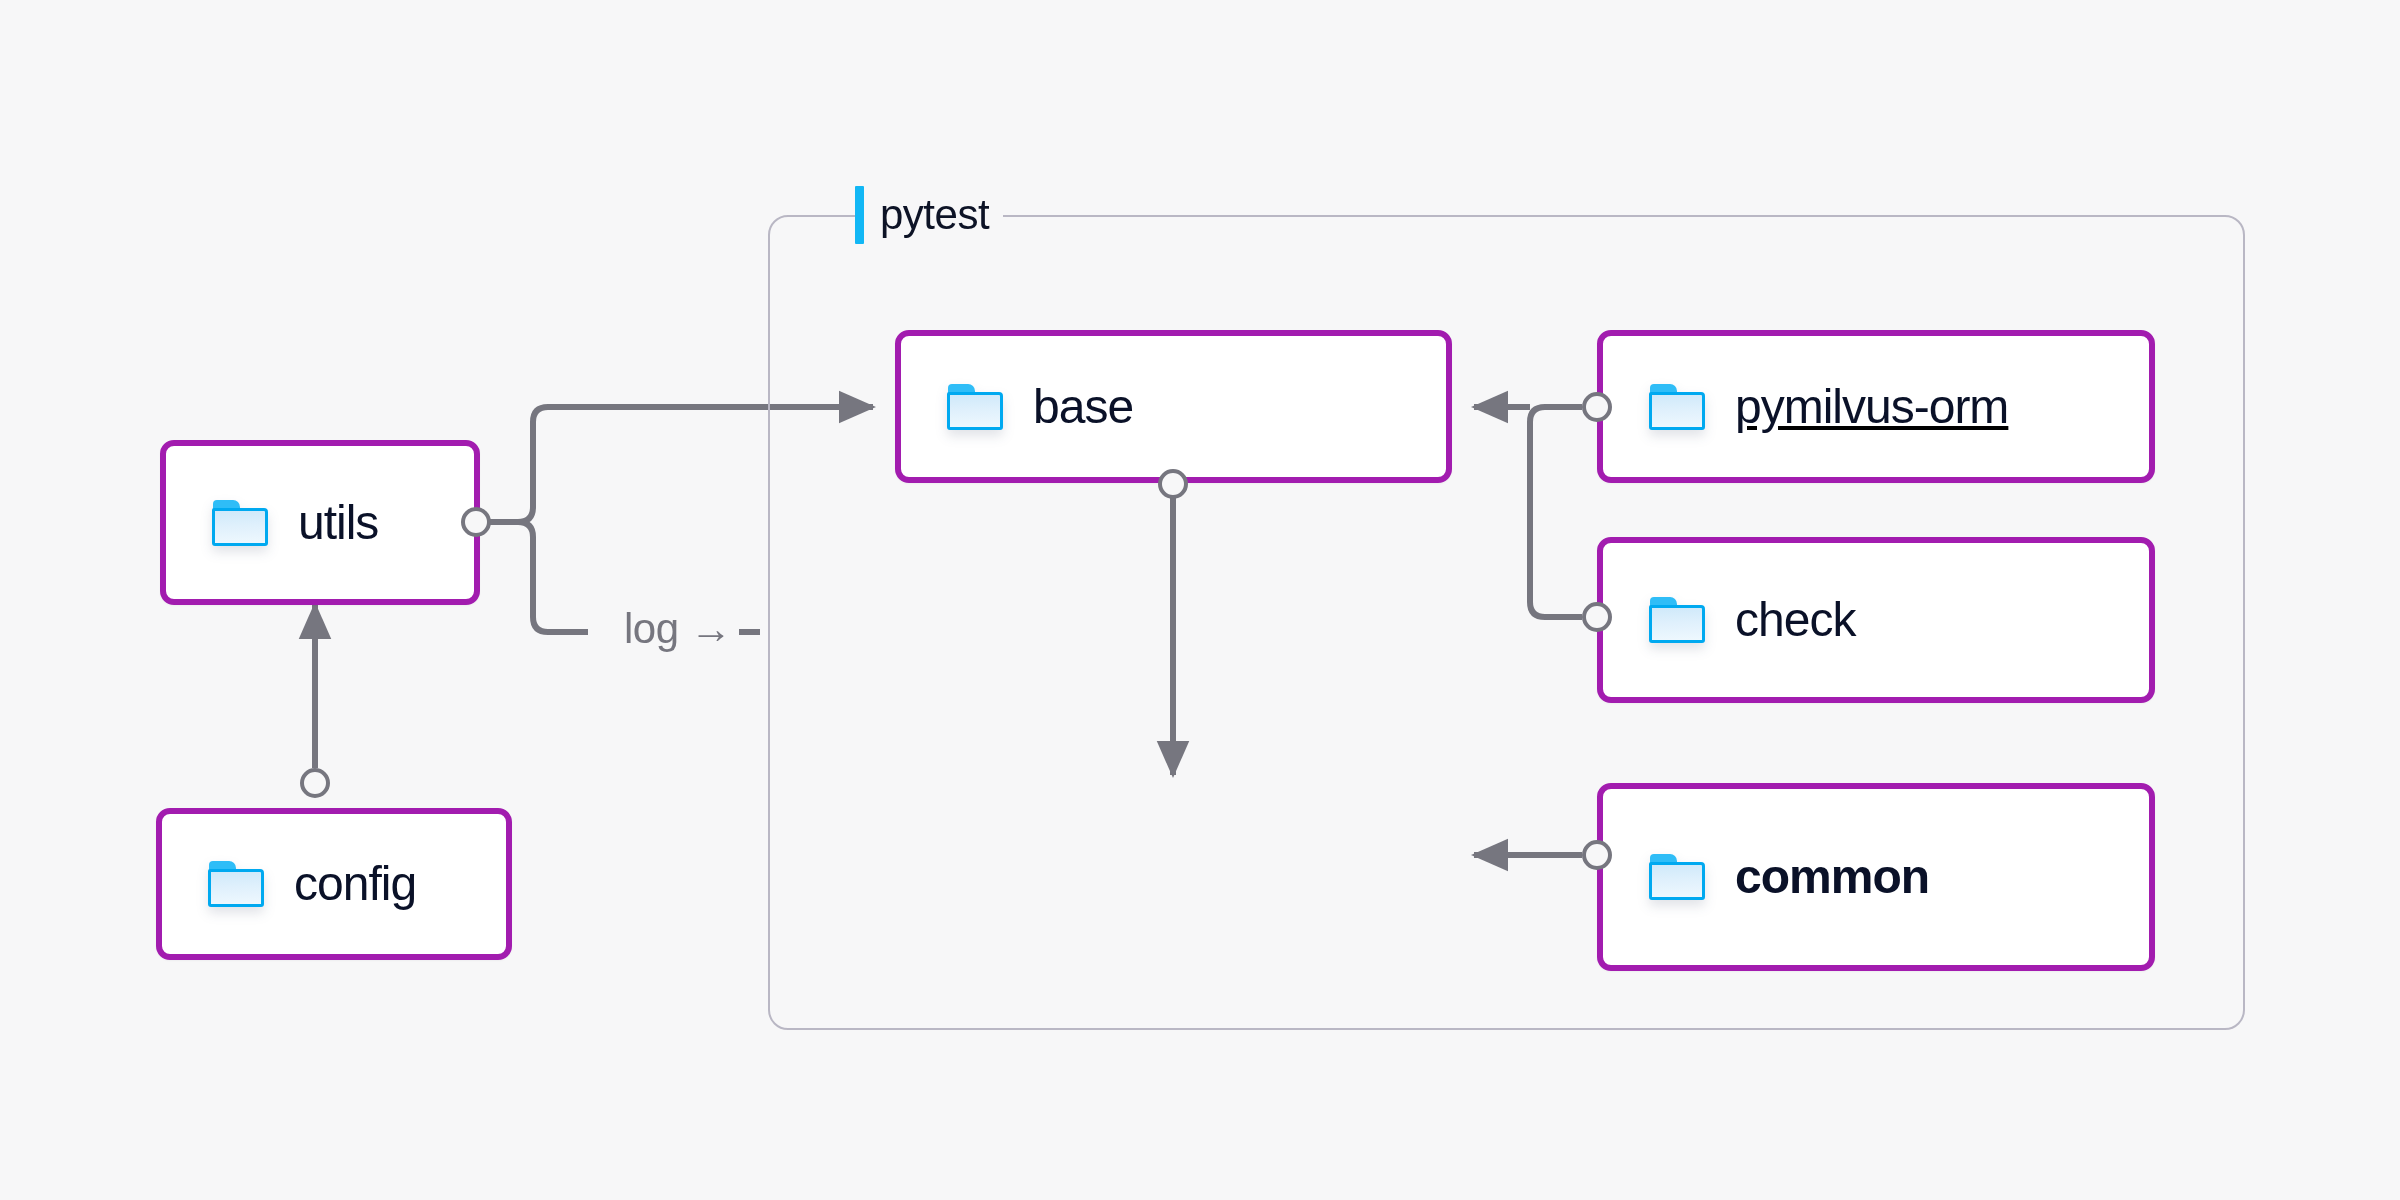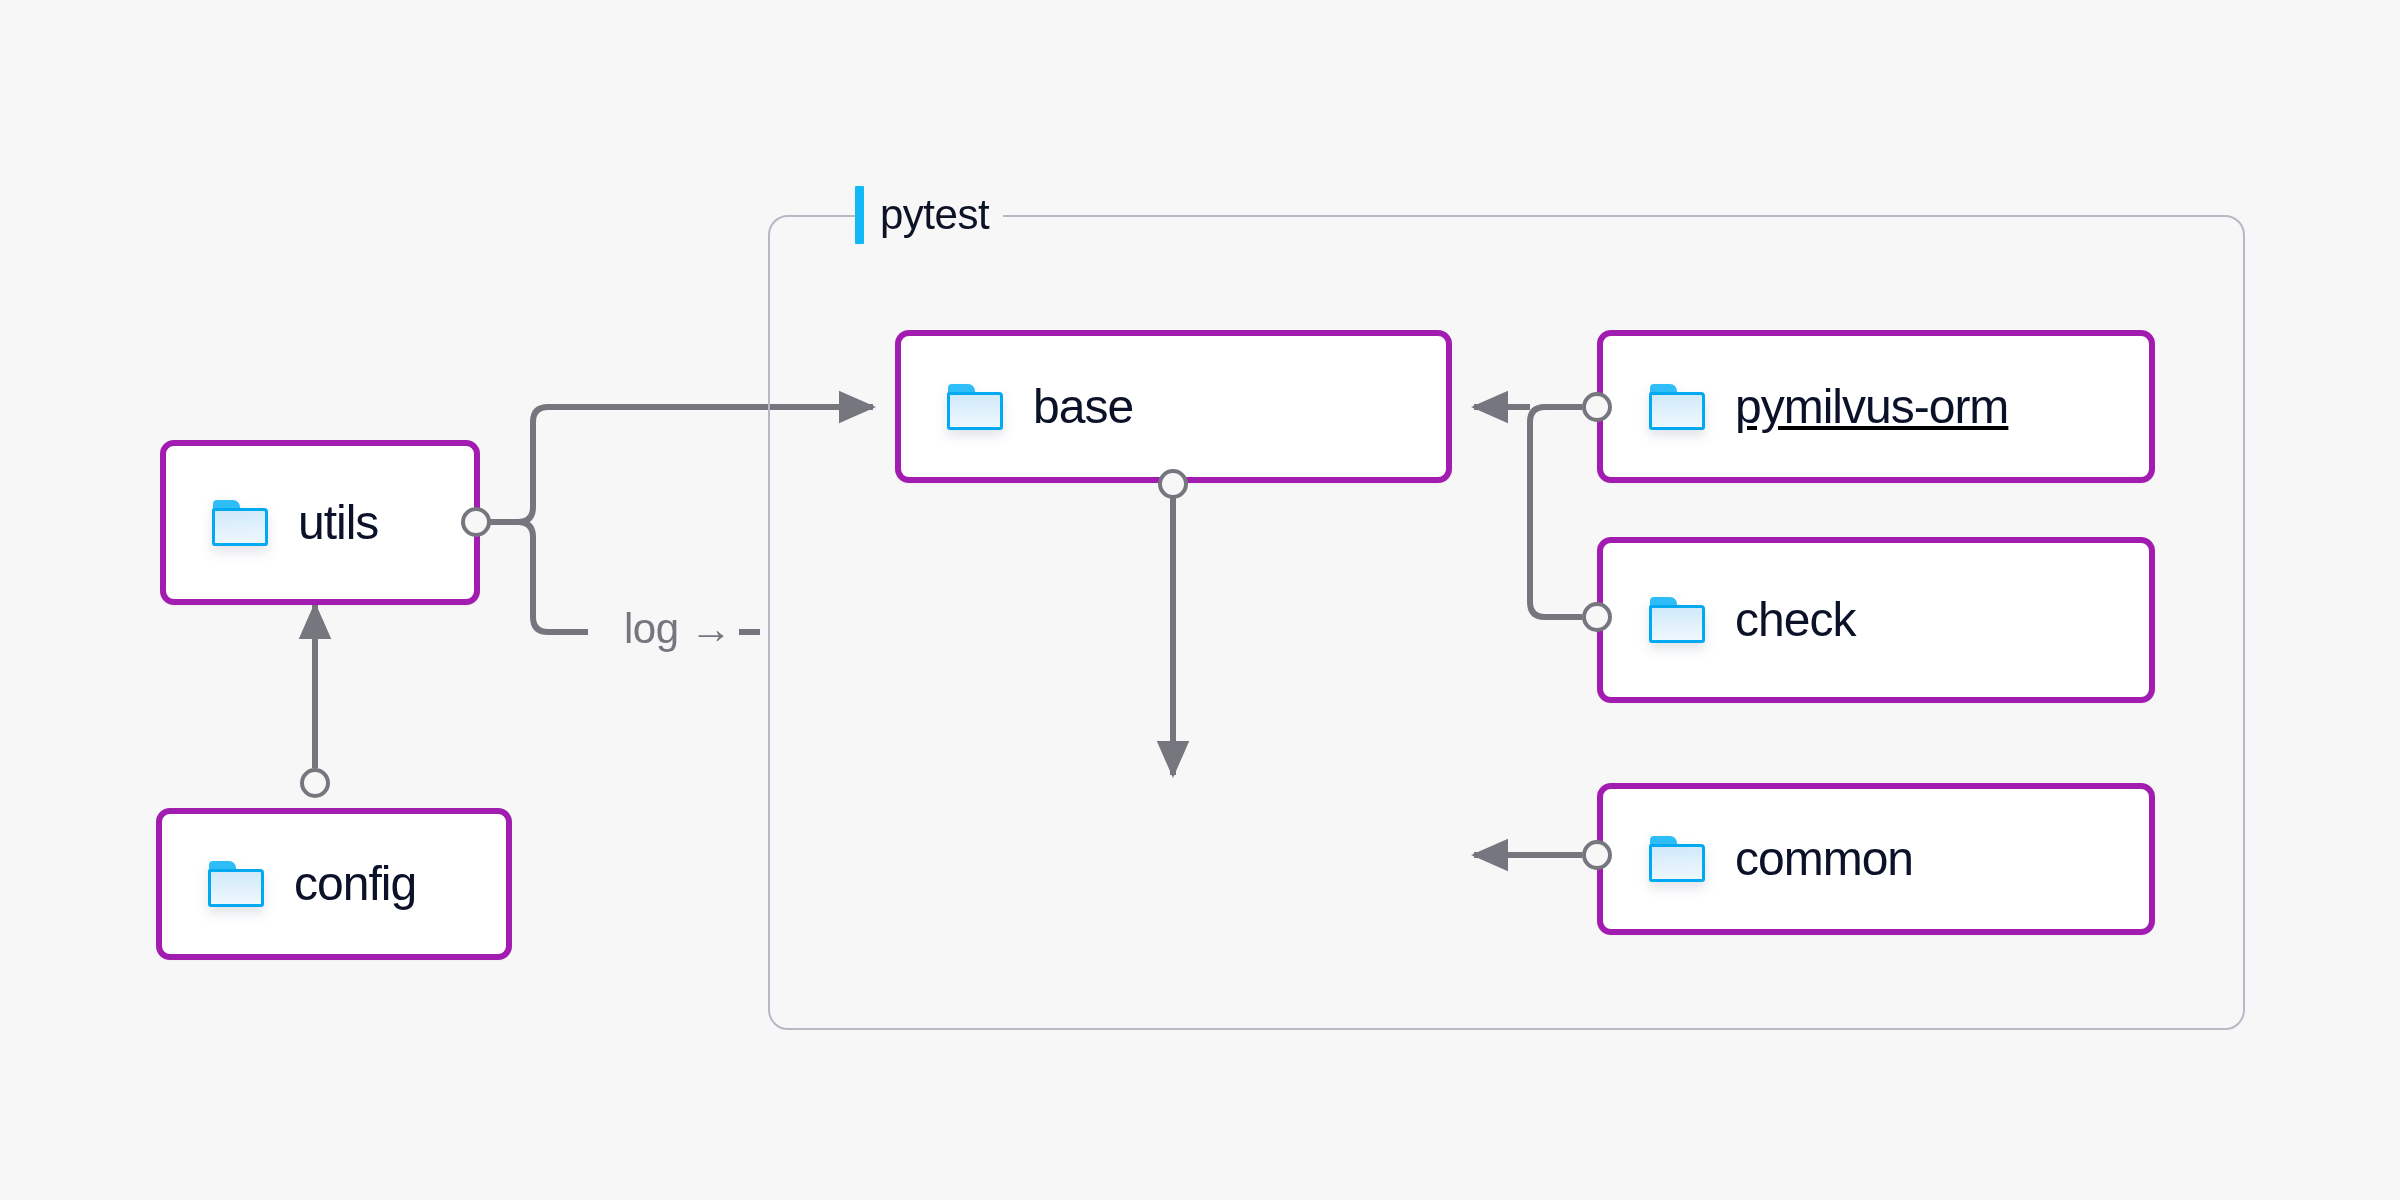--- a/index.html
+++ b/index.html
@@ -206,21 +206,21 @@
 
   <div class="node" style="left:1597px; top:537px; width:558px; height:166px;">
     <span class="folder-icon">
       <span class="tab"></span>
         <span class="body"></span>
     </span>
     <span class="node-label">check</span>
   </div>
   <span class="port" style="left:1597px; top:617px;"></span>
 
-  <div class="node" style="left:1597px; top:783px; width:558px; height:152px;">
+  <div class="node" style="left:1597px; top:783px; width:558px; height:188px;font-weight:bold;">
     <span class="folder-icon">
       <span class="tab"></span>
         <span class="body"></span>
     </span>
     <span class="node-label">common</span>
   </div>
   <span class="port" style="left:1597px; top:855px;"></span>
 
   <span class="edge-label" style="left:616px; top:608px;">log →</span>
 

